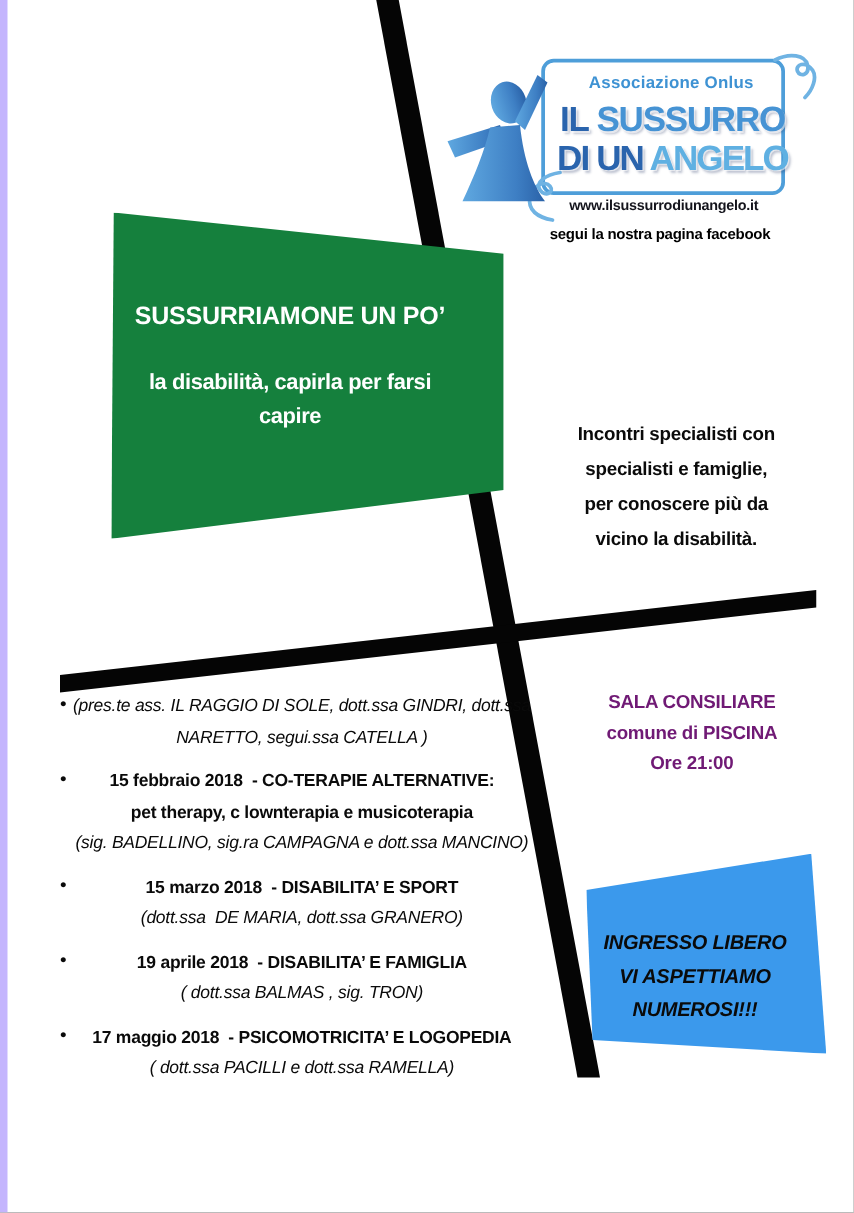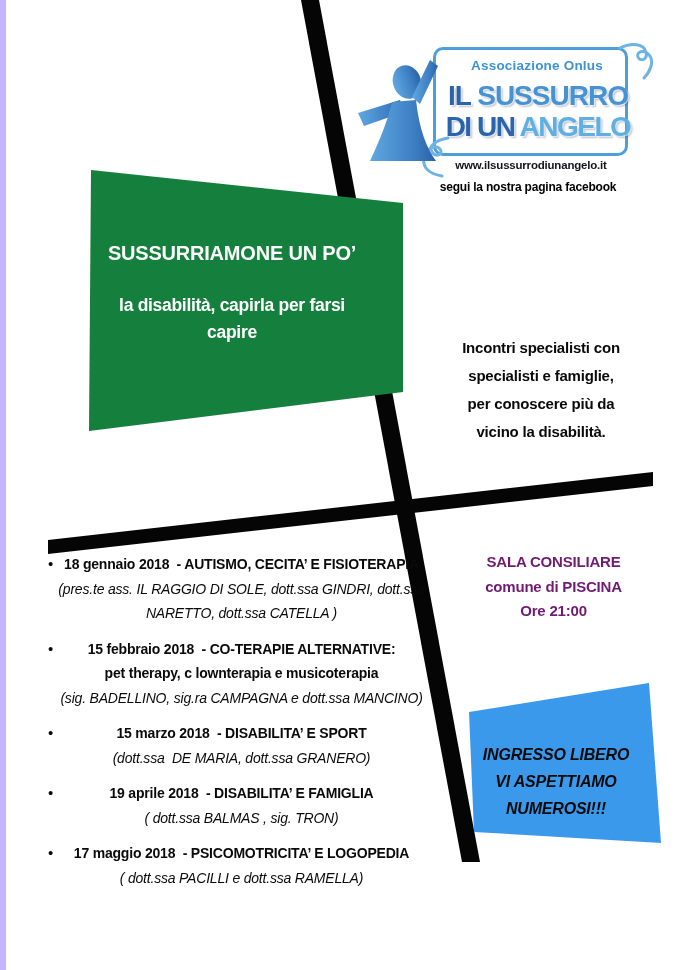--- a/index.html
+++ b/index.html
@@ -136,23 +136,22 @@
     <div>Incontri specialisti con</div>
     <div>specialisti e famiglie,</div>
     <div>per conoscere più da</div>
     <div>vicino la disabilità.</div>
   </div>
 
   <div class="abs events">
 
     <div class="event">
       <span class="bullet">•</span>
-      <div class="ev-title">18 gennaio 2018  - AUTISMO, CECITA’ E FISIOTERAPIA</div>
       <div class="ev-italic">(pres.te ass. IL RAGGIO DI SOLE, dott.ssa GINDRI, dott.ssa</div>
-      <div class="ev-italic">NARETTO, dott.ssa CATELLA )</div>
+      <div class="ev-italic">NARETTO, segui.ssa CATELLA )</div>
     </div>
 
     <div class="event">
       <span class="bullet">•</span>
       <div class="ev-title">15 febbraio 2018  - CO-TERAPIE ALTERNATIVE:</div>
       <div class="ev-title">pet therapy, c lownterapia e musicoterapia</div>
       <div class="ev-italic">(sig. BADELLINO, sig.ra CAMPAGNA e dott.ssa MANCINO)</div>
     </div>
 
     <div class="event">

